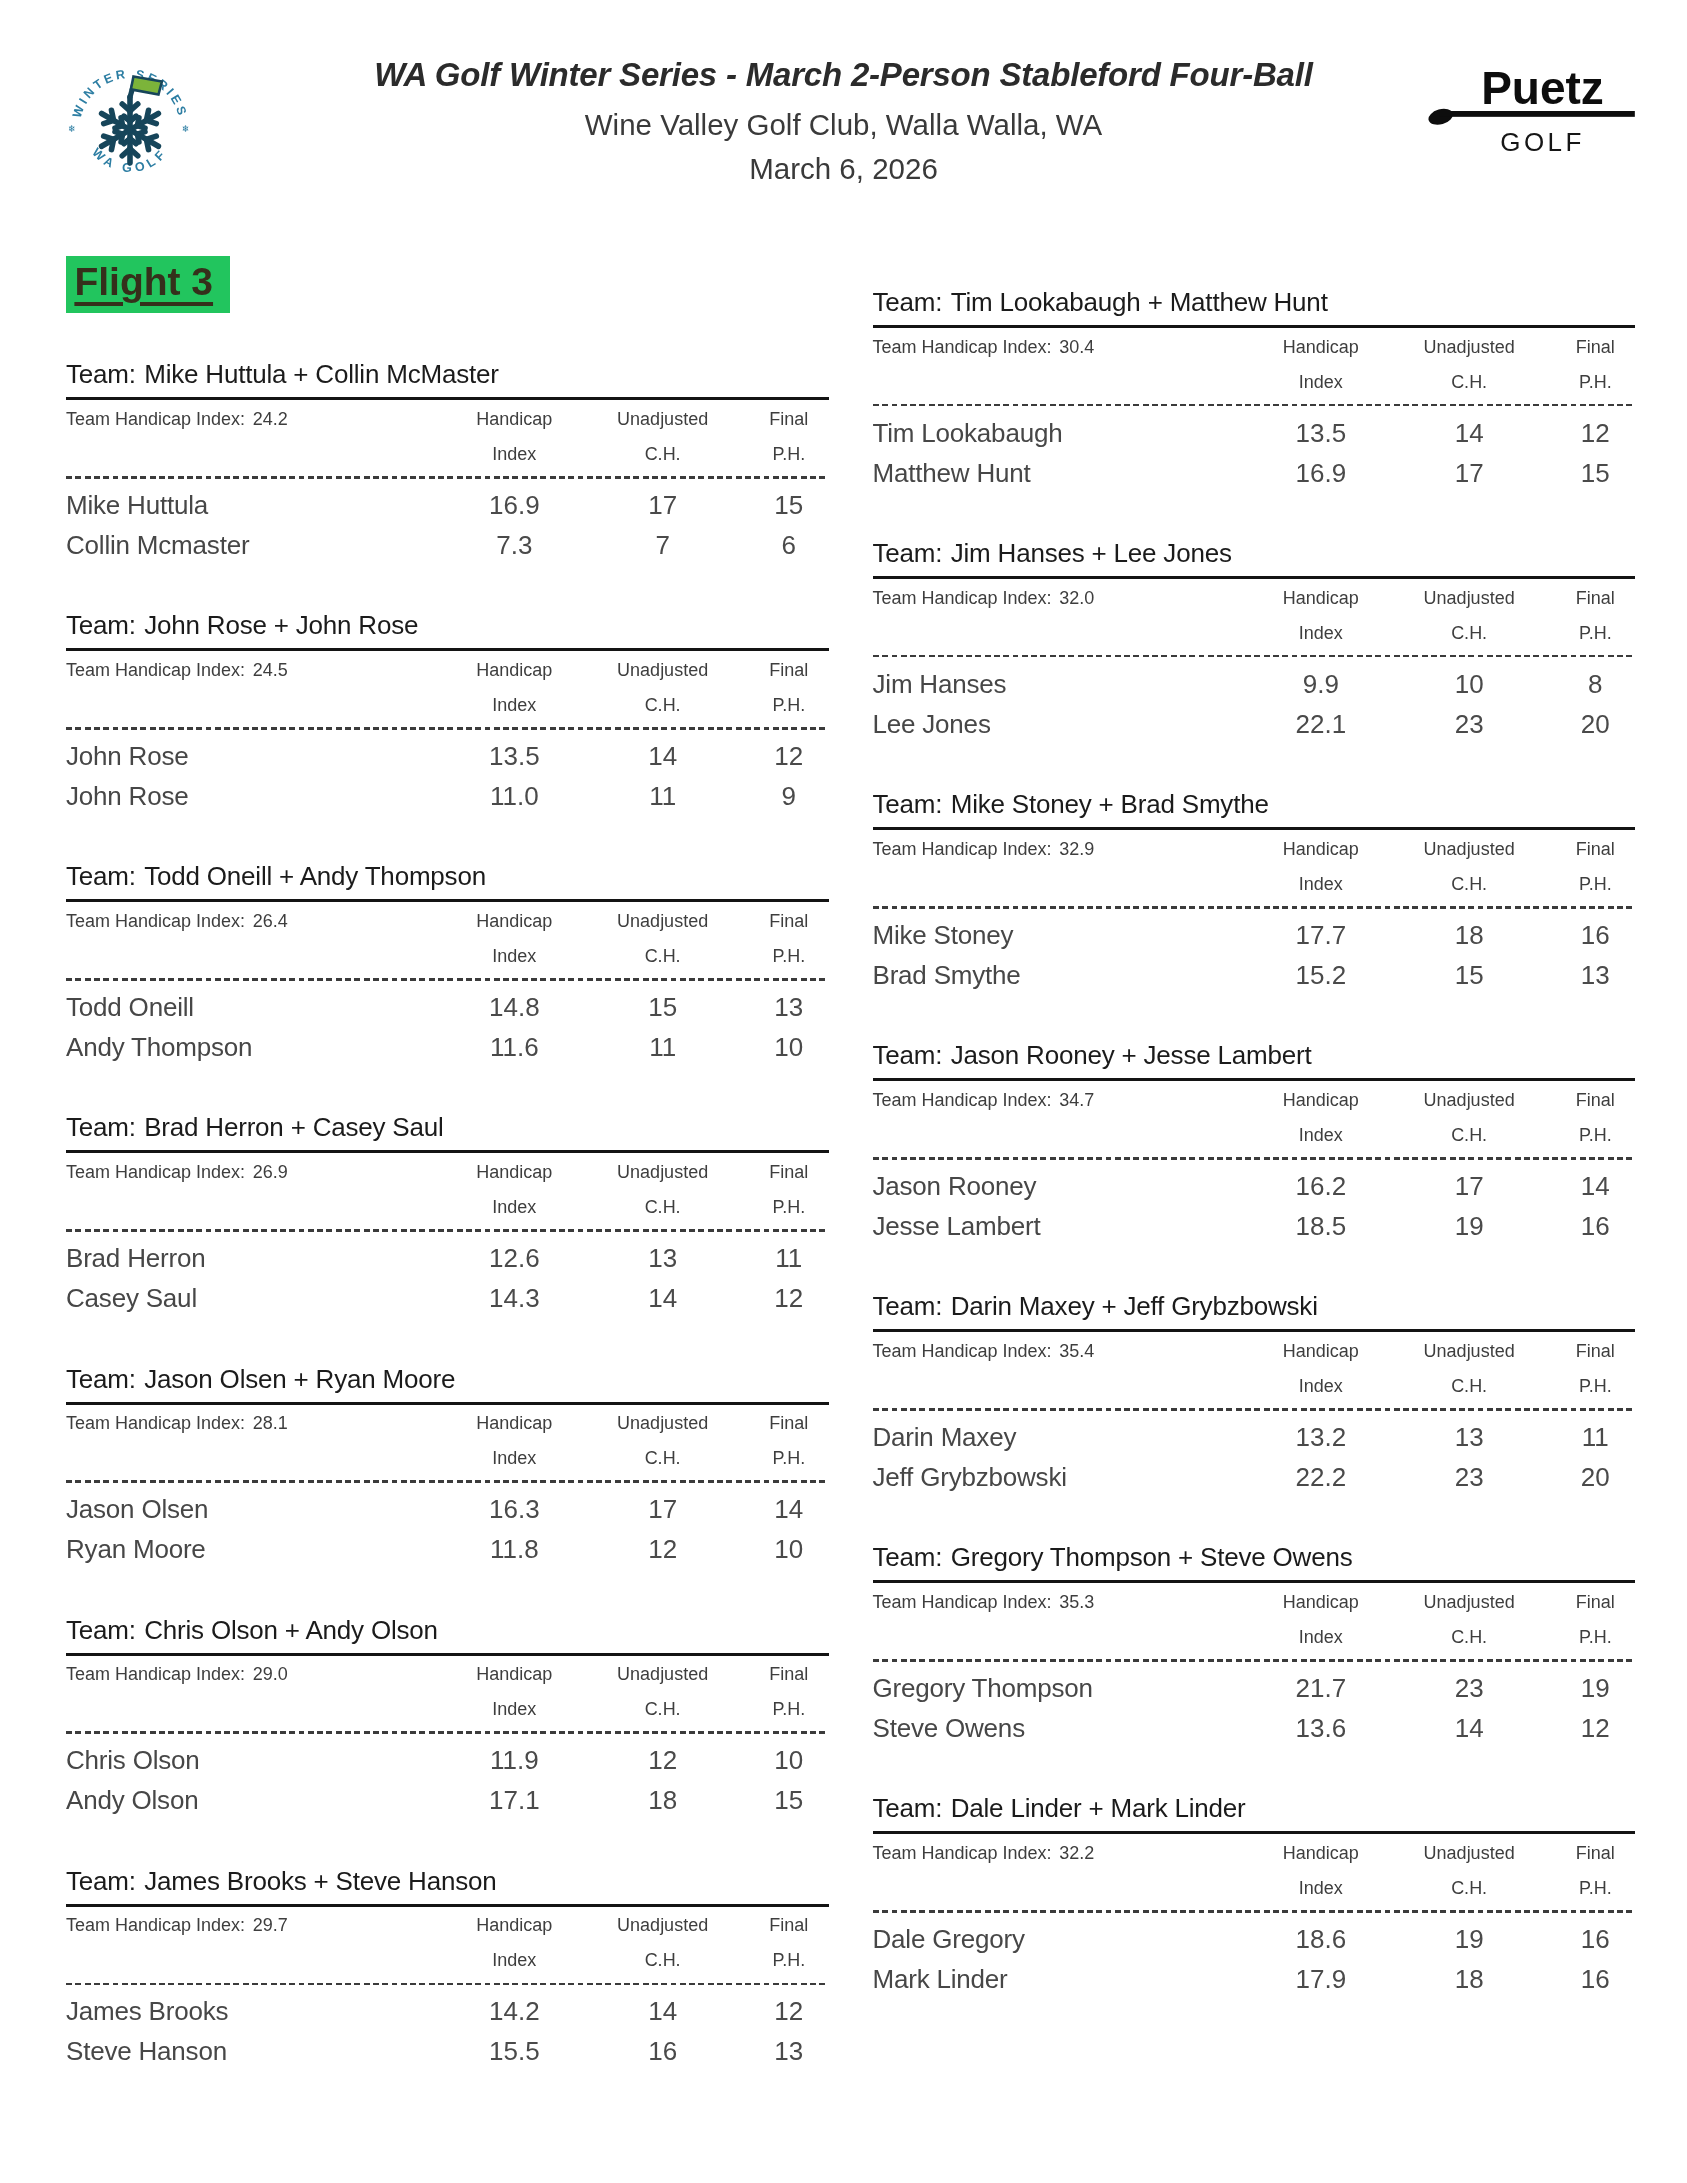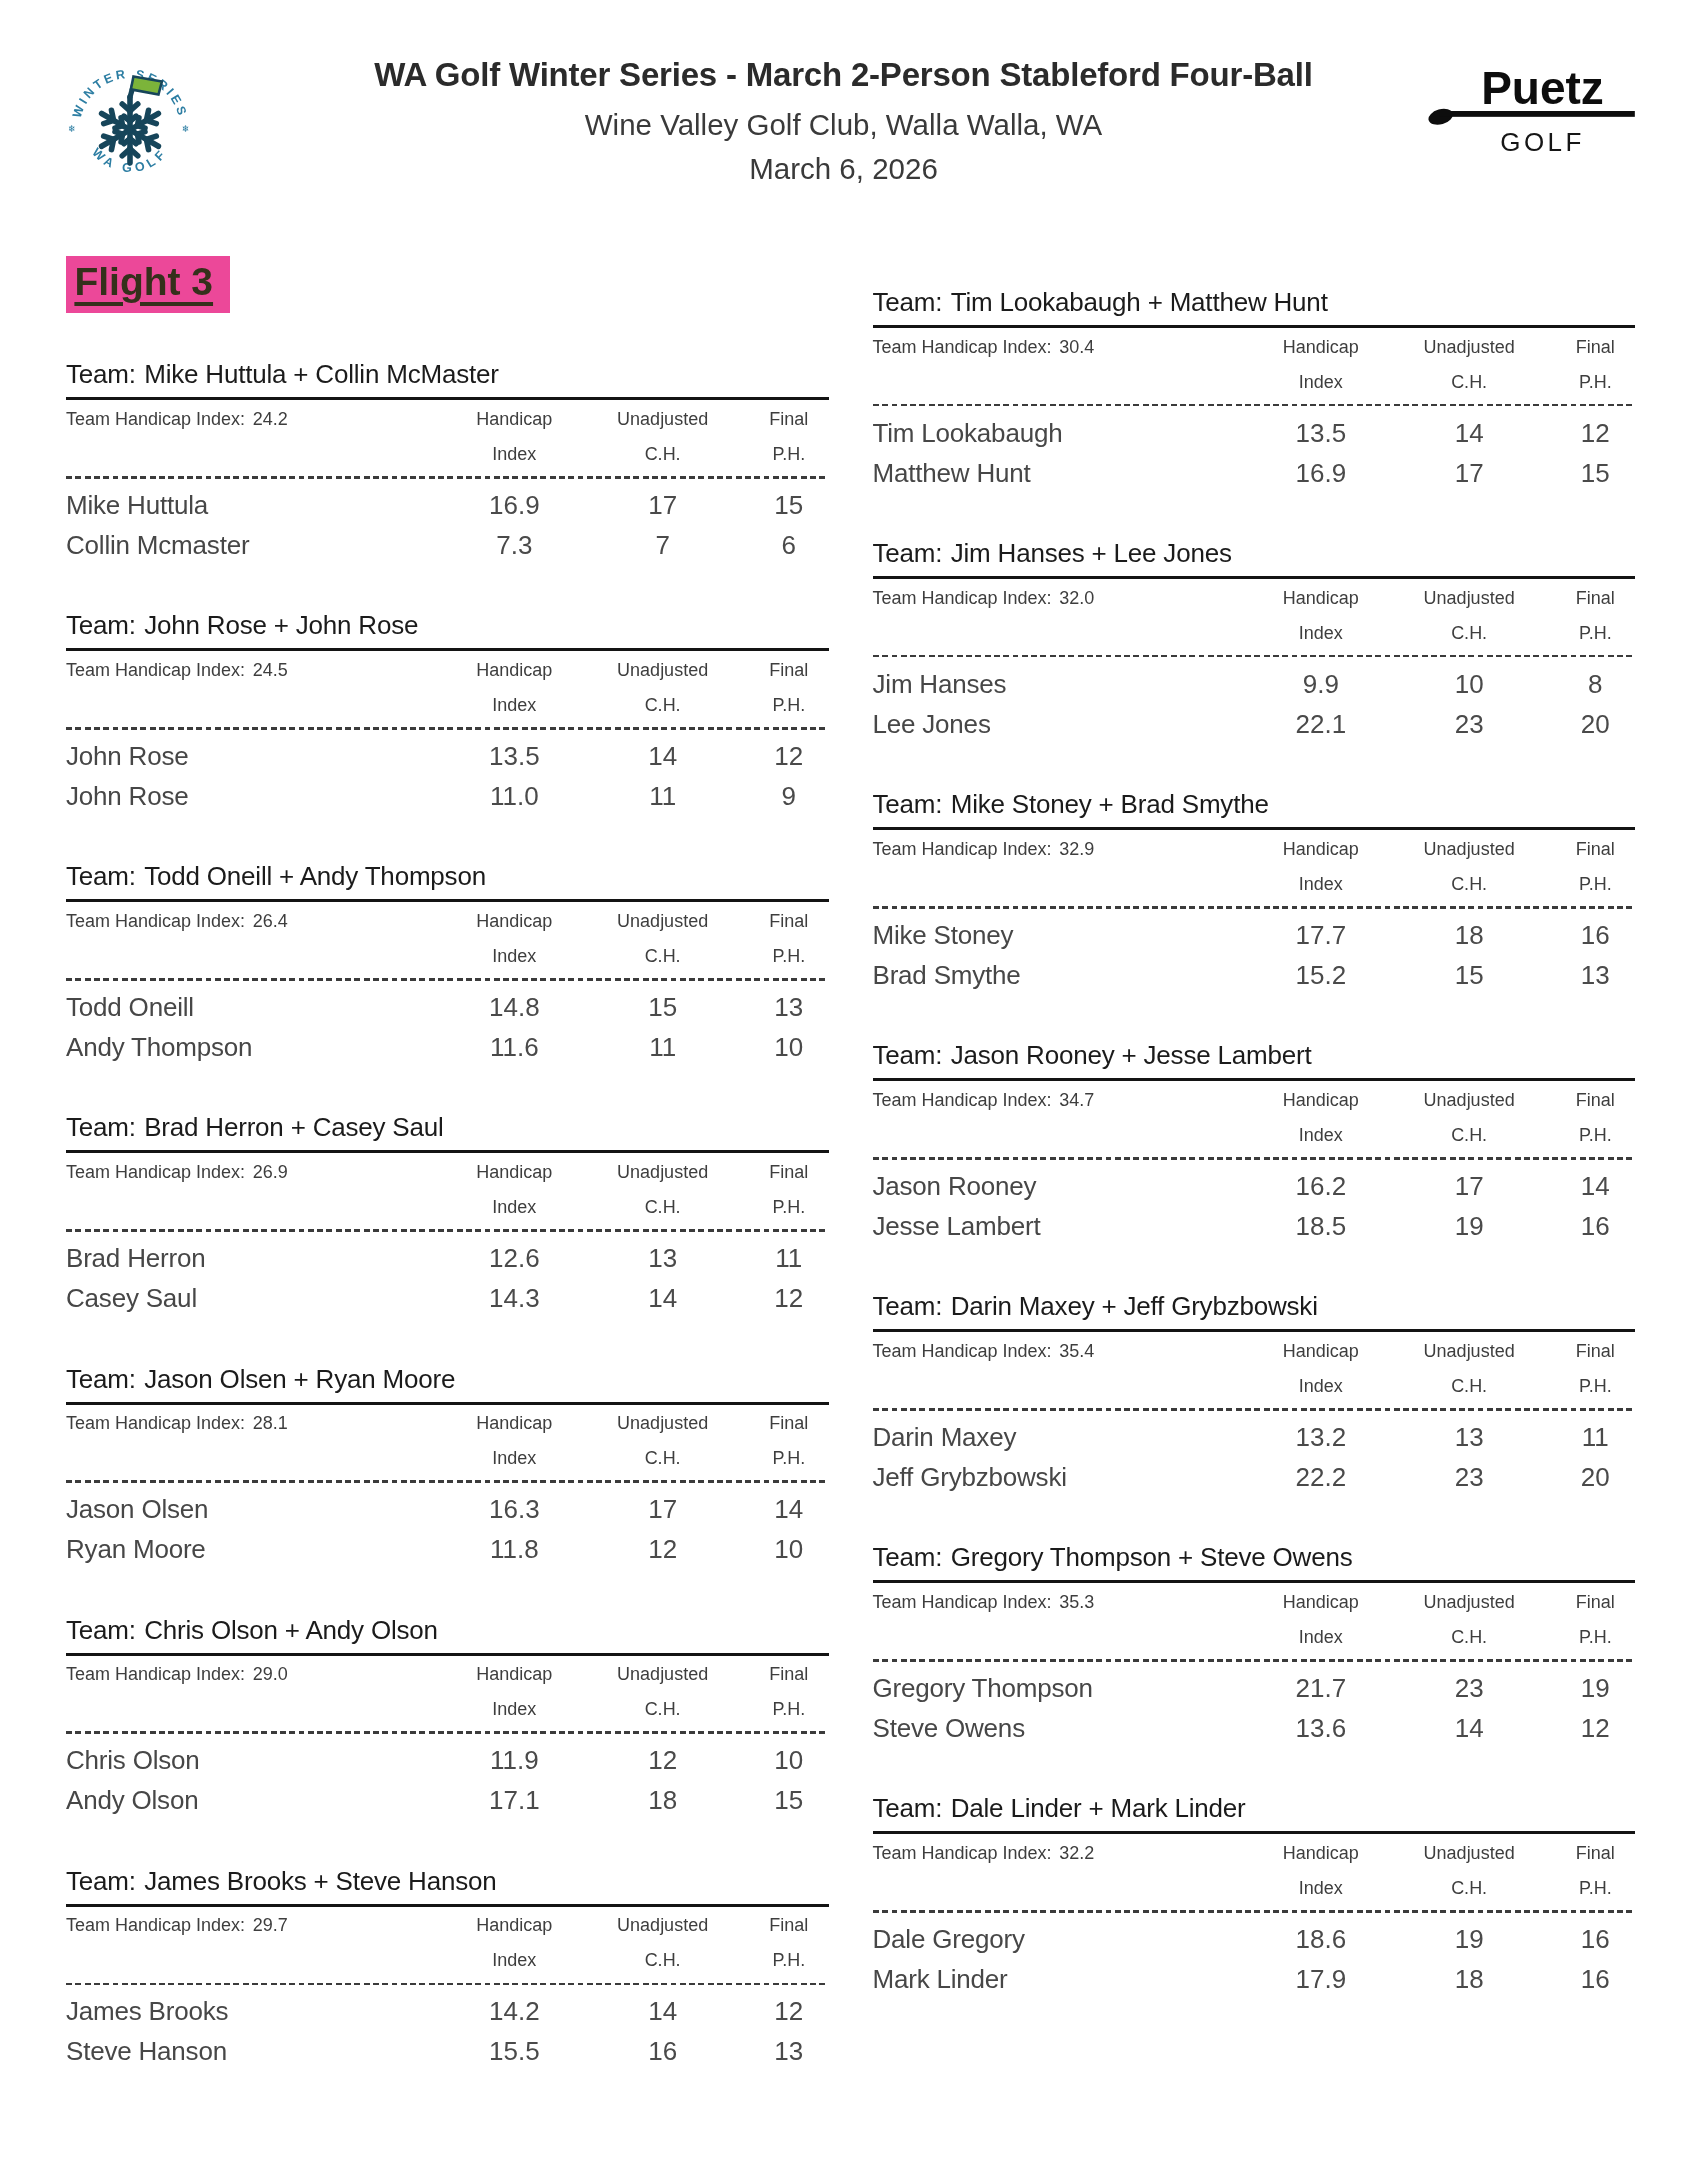--- a/index.html
+++ b/index.html
@@ -5,32 +5,32 @@
   html,body{margin:0;padding:0;}
   body{
     width:1687px;height:2183px;position:relative;overflow:hidden;
     background:#ffffff;color:#222;
     font-family:"Liberation Sans","DejaVu Sans",sans-serif;
   }
   
   .header{position:relative;height:213px;}
   .ws-logo{position:absolute;left:61px;top:54px;width:138px;height:138px;}
   .title-block{position:absolute;left:0;right:0;top:56px;text-align:center;}
-  .event-title{font-size:33px;font-weight:bold;color:#2b2b2b;margin:0 0 13.5px 0;letter-spacing:-0.2px;}
+  .event-title{font-size:33px;font-weight:bold;color:#2b2b2b;margin:0 0 13.5px 0;letter-spacing:-0.2px;font-style:italic;}
   .event-venue{font-size:29.5px;color:#3a3a3a;margin-bottom:10px;}
   .event-date{font-size:29.5px;color:#3a3a3a;}
   .puetz{position:absolute;right:49px;top:67px;width:213px;}
   .puetz-word{font-size:46px;font-weight:bold;color:#0d0d0d;letter-spacing:0;text-align:center;padding-left:22px;line-height:42px;}
   .puetz-club{display:block;margin-top:-3.4px;}
   .puetz-golf{font-size:26px;color:#161616;letter-spacing:3.4px;text-align:center;padding-left:22px;margin-top:1.7px;}
   
   .content{position:absolute;left:66px;top:253px;width:1569px;display:flex;gap:44px;}
   .col{width:763px;}
   .flight-badge{
-    display:inline-block;background:#ec4899;color:#35301b;
+    display:inline-block;background:#22c55e;color:#35301b;
     font-size:39px;font-weight:bold;line-height:40px;
     padding:5.9px 17px 11px 8.4px;margin:3.4px 0 0 0;
     text-decoration:underline;text-decoration-thickness:4.2px;text-underline-offset:6.7px;
   }
   .col-left .tables{margin-top:47px;}
   .col-right{padding-top:35px;}
   
   .team-block{margin-bottom:46px;}
   .team-title{font-size:26px;font-weight:normal;color:#1b1b1b;line-height:29px;
     padding-bottom:8px;border-bottom:3.4px solid #141414;letter-spacing:-0.2px;}

